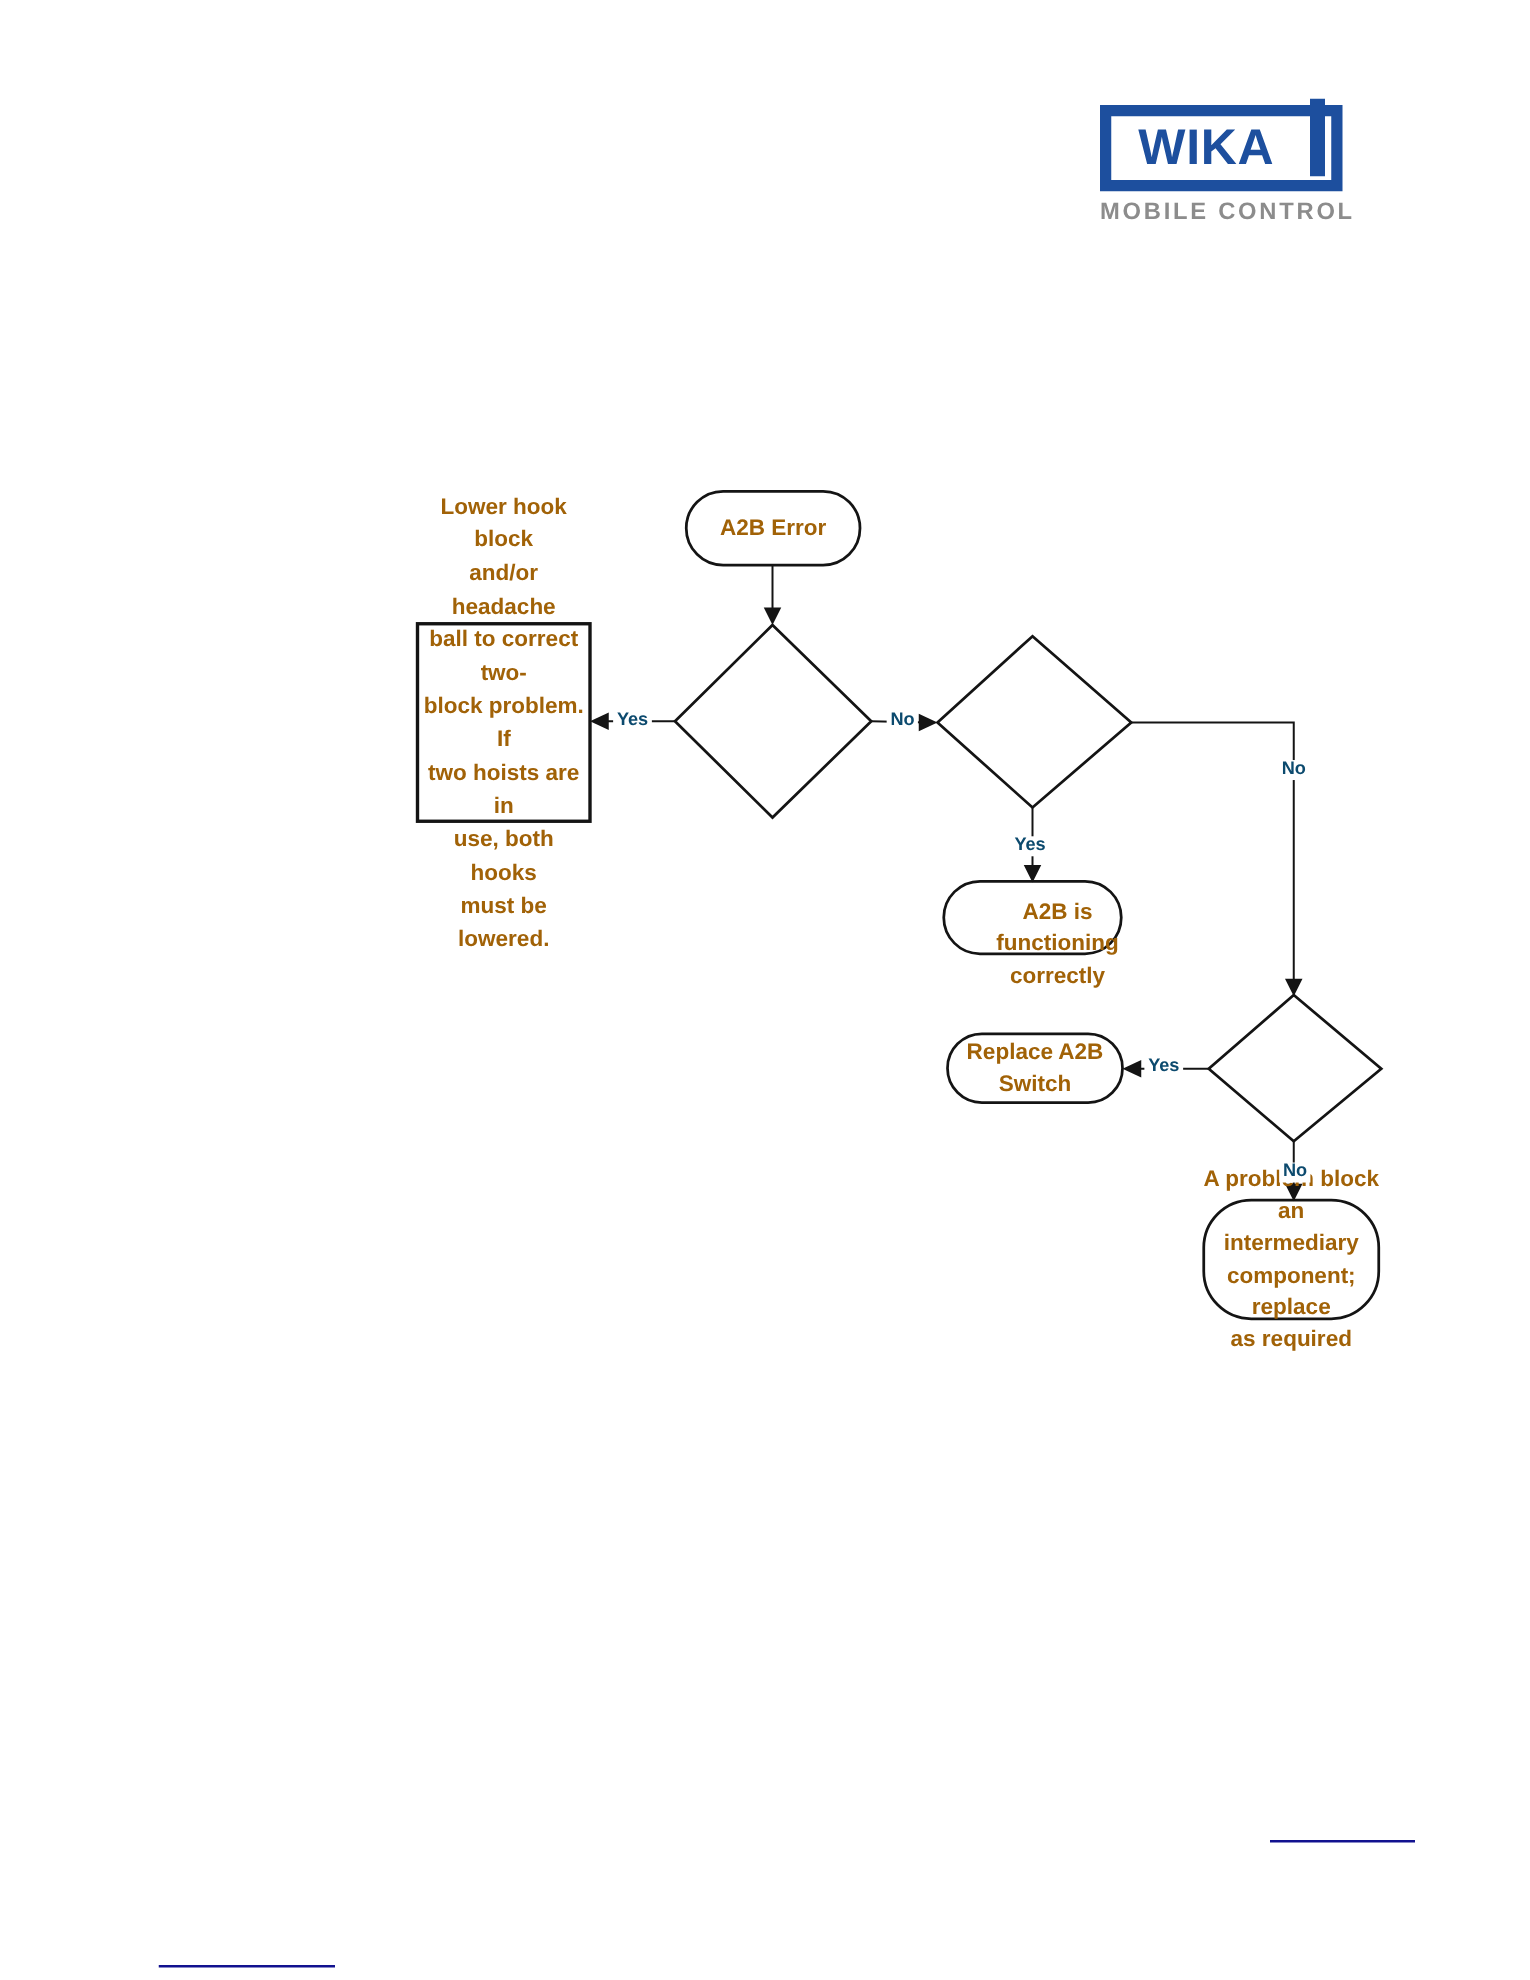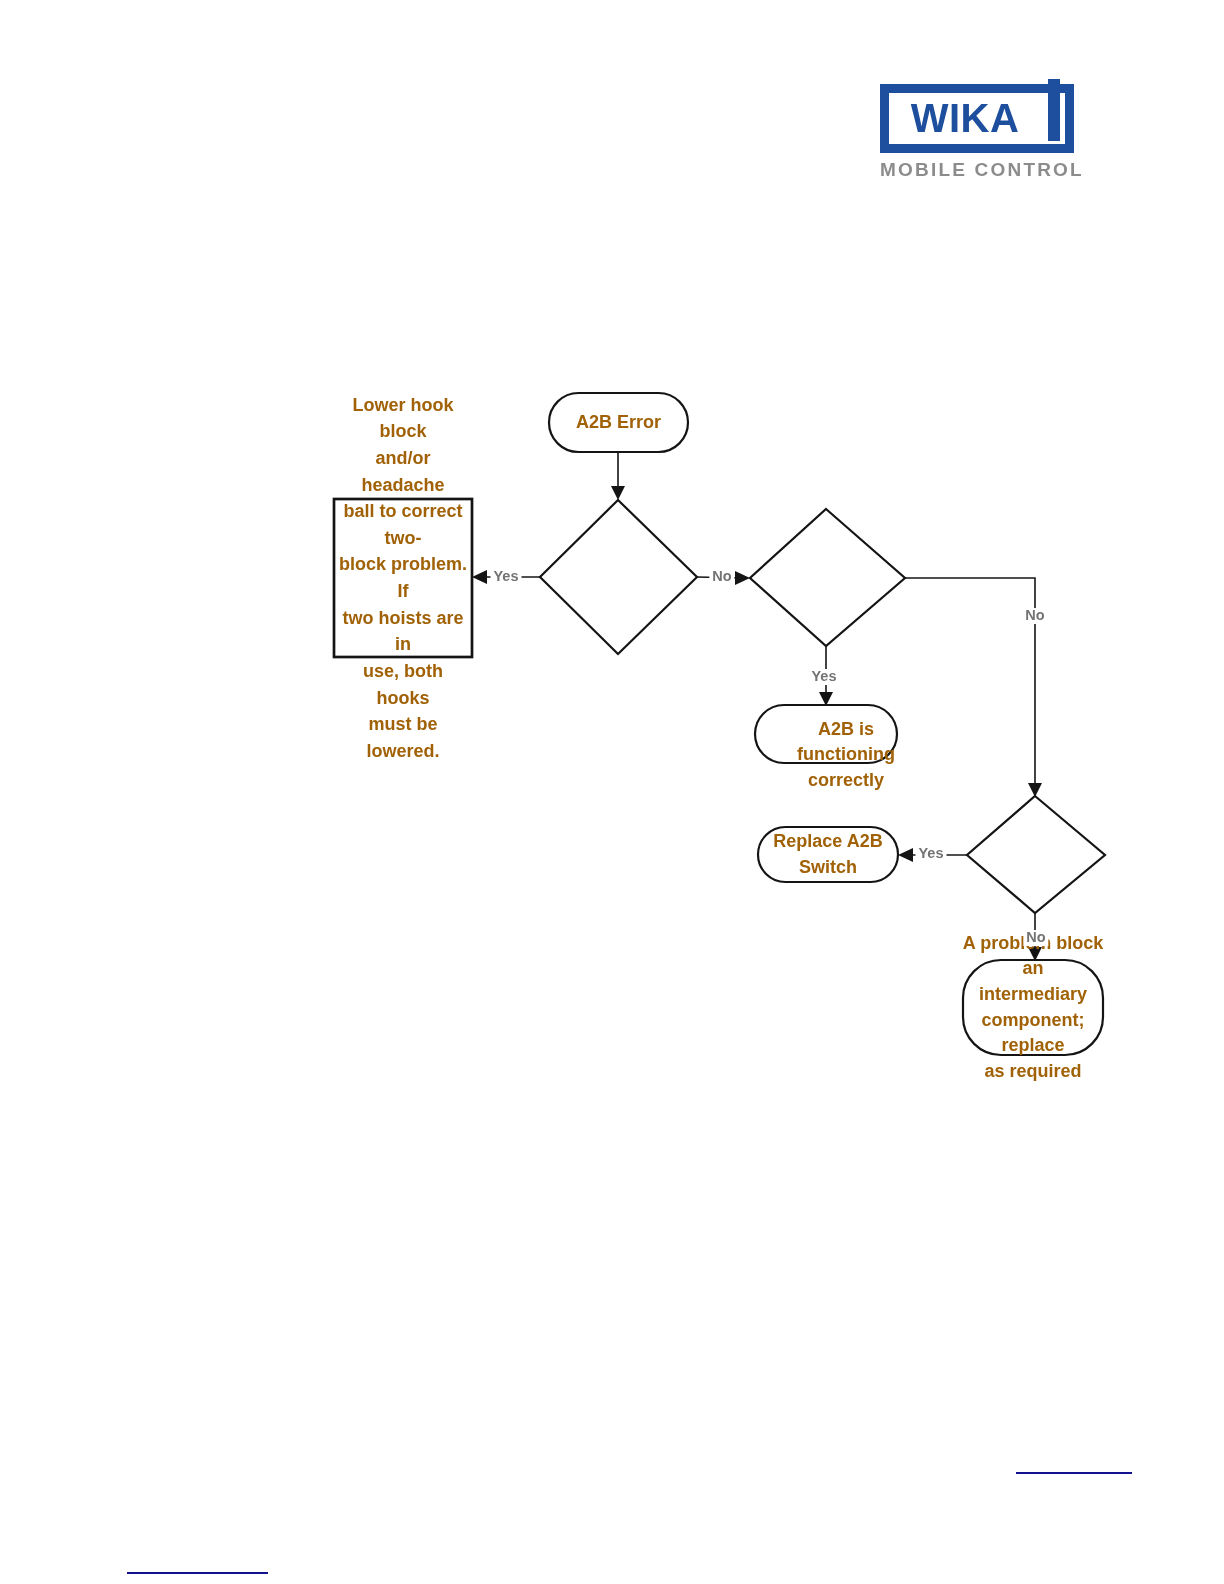--- a/index.html
+++ b/index.html
@@ -68,21 +68,21 @@
     color: #a16207;
     font-size: 18px;
     font-weight: 600;
     line-height: 1.42;
   }
   .edge-label {
     position: absolute;
     transform: translate(-50%, -50%);
     background: #ffffff;
     padding: 0 3px;
-    color: #737373;
+    color: #0c4a6e;
     font-size: 14.5px;
     font-weight: 600;
     line-height: 1.1;
   }
 
   
   .link-rule { position: absolute; height: 2px; background: #12128f; }
   .link-rule.right { left: 1016px; top: 1472px; width: 116px; }
   .link-rule.left  { left: 127px;  top: 1572px; width: 141px; }
 </style>

